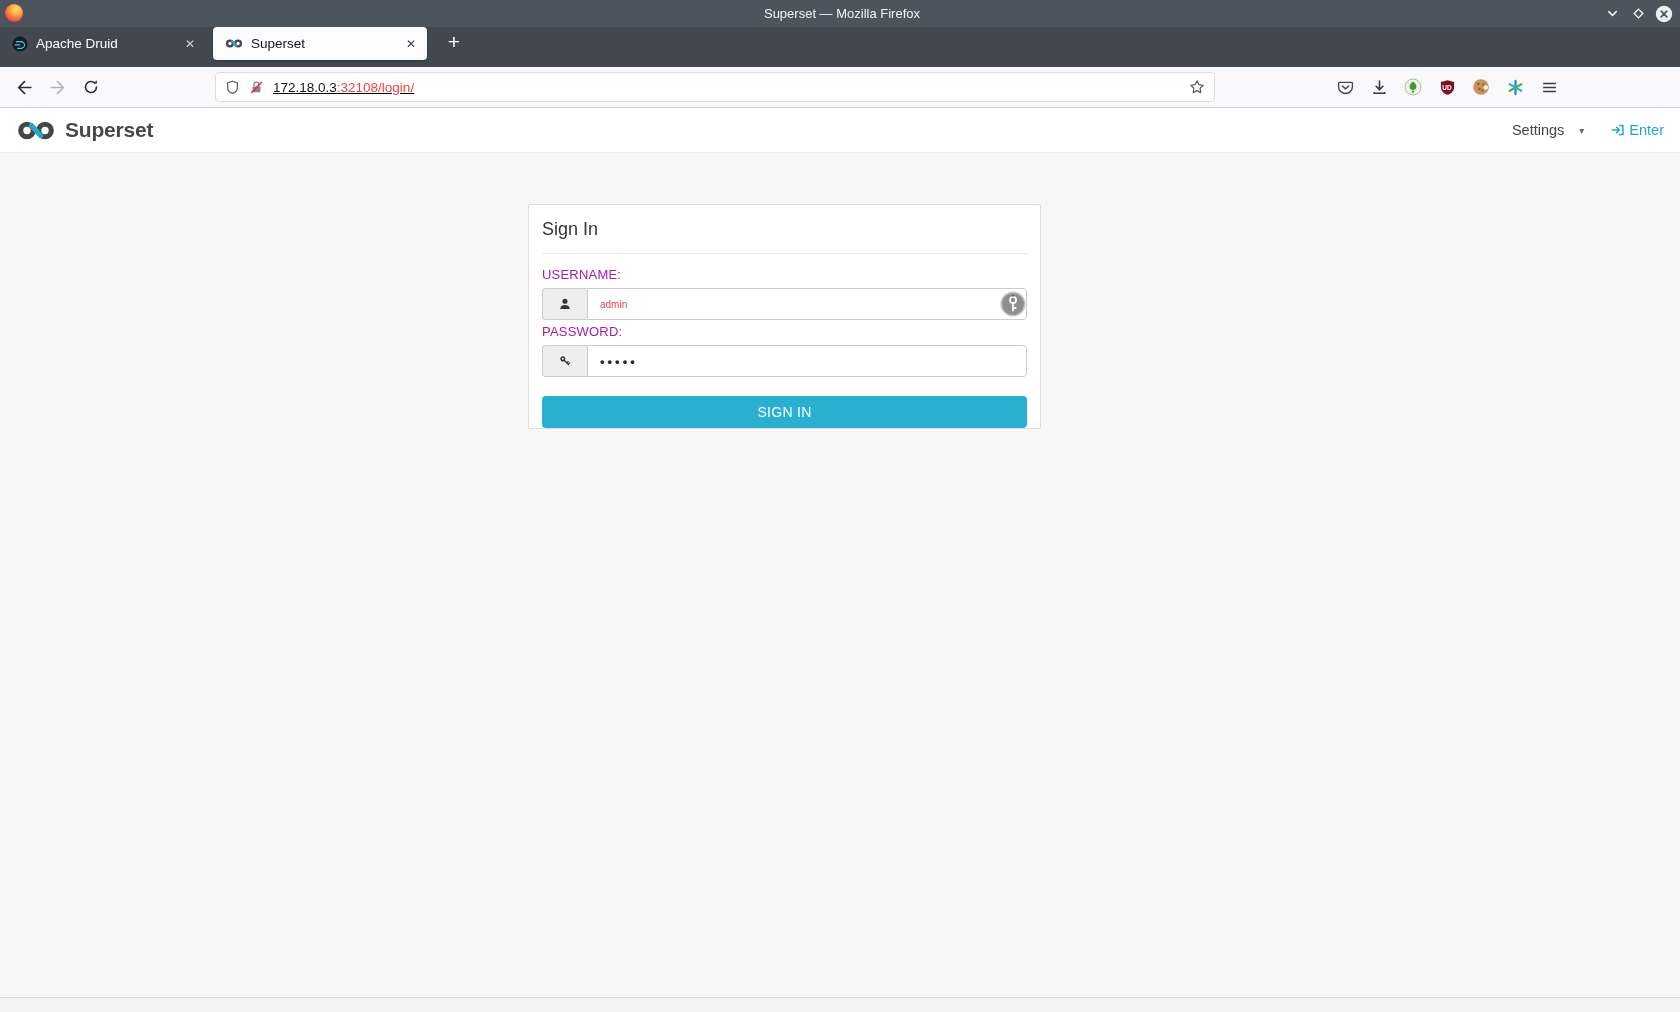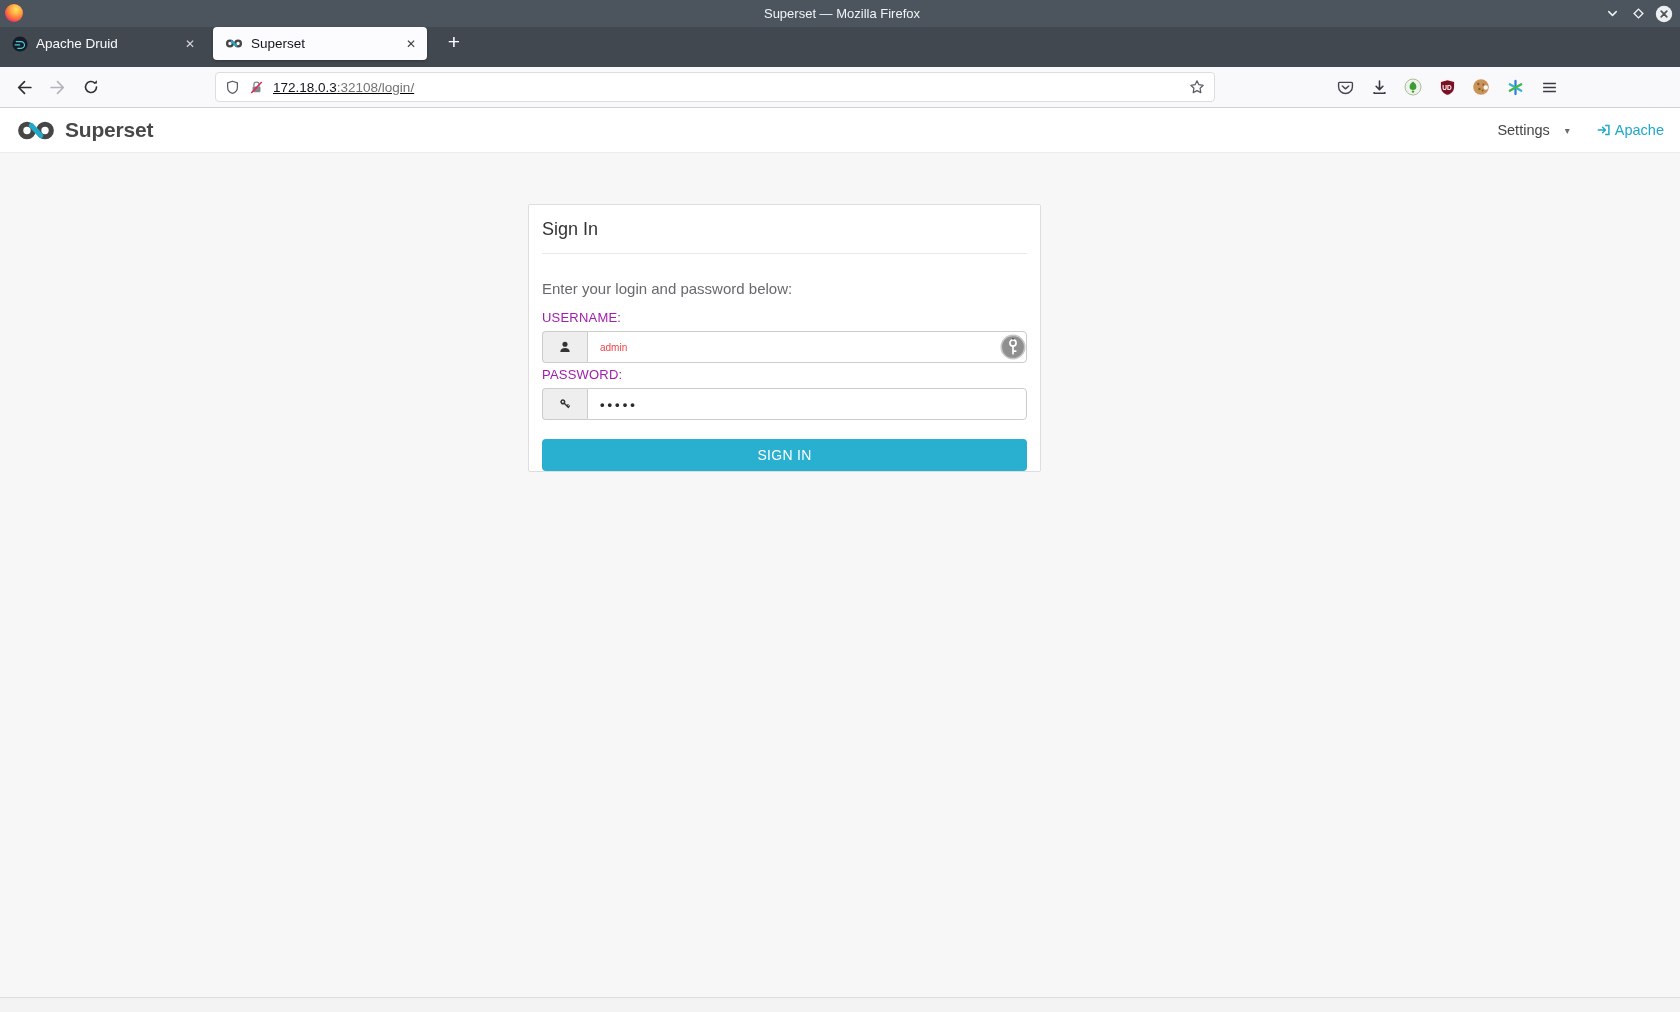--- a/index.html
+++ b/index.html
@@ -33,21 +33,21 @@
   
   .toolbar { position:absolute; top:67px; left:0; width:100%; height:41px; background:#f9f9fb;
              border-bottom:1px solid #cfcfd4; }
   .nav-btns { position:absolute; left:8px; top:4px; display:flex; }
   .nav-btn { width:33px; height:32px; display:flex; align-items:center; justify-content:center; border-radius:4px; }
   .urlbar { position:absolute; left:215px; top:5px; width:1000px; height:30px; background:#fff;
             border:1px solid #ddd; border-radius:4px; display:flex; align-items:center; padding:0 9px;text-decoration:underline; }
   .url-shield { margin-right:9px; }
   .url-lock { margin-right:9px; }
   .url-text { font-size:13.5px; color:#15141a; white-space:nowrap; }
-  .url-path { color:#737373; }
+  .url-path { color:#ef4444; }
   .url-star { margin-left:auto; }
   .toolbar-icons { position:absolute; left:1330px; top:4px; display:flex; gap:4px; }
   .tb-icon { width:30px; height:32px; display:flex; align-items:center; justify-content:center;
              border-radius:4px; position:relative; }
   .ublock-badge { position:absolute; left:0; top:0; width:100%; height:100%; display:flex;
                   align-items:center; justify-content:center; color:#fff; font-size:6.5px;
                   font-weight:bold; padding-top:1px; pointer-events:none; }
 
   
   .app-navbar { position:absolute; top:108px; left:0; width:100%; height:45px; background:#fff;
@@ -234,29 +234,28 @@
   <div class="navbar-right">
     <div class="settings">
       <span>Settings</span>
       <span class="caret">▾</span>
     </div>
     <div class="login-link">
       <svg width="14" height="14" viewBox="0 0 16 16" fill="none" stroke="#1fa8c9" stroke-width="1.7">
           <path d="M1.5 8h7.8M6.4 4.8 9.6 8l-3.2 3.2" stroke-linecap="round" stroke-linejoin="round"></path>
           <path d="M9.3 2.9h4.3v10.2H9.3"></path>
         </svg>
-      <span>Apache</span>
+      <span>Enter</span>
     </div>
   </div>
 </div>
 
 <div class="panel">
   <div class="panel-title">Sign In</div>
   <hr>
-  <div class="help">Enter your login and password below:</div>
 
   <label class="field-label first">USERNAME:</label>
   <div class="igroup">
     <span class="addon">
       <svg width="14" height="14" viewBox="0 0 16 16">
           <circle cx="8" cy="4.8" r="2.9" fill="#333"></circle>
           <path d="M2.6 13.8c0-3.1 2.4-4.7 5.4-4.7s5.4 1.6 5.4 4.7z" fill="#333"></path>
         </svg>
     </span>
     <input type="text" value="admin" style="">

